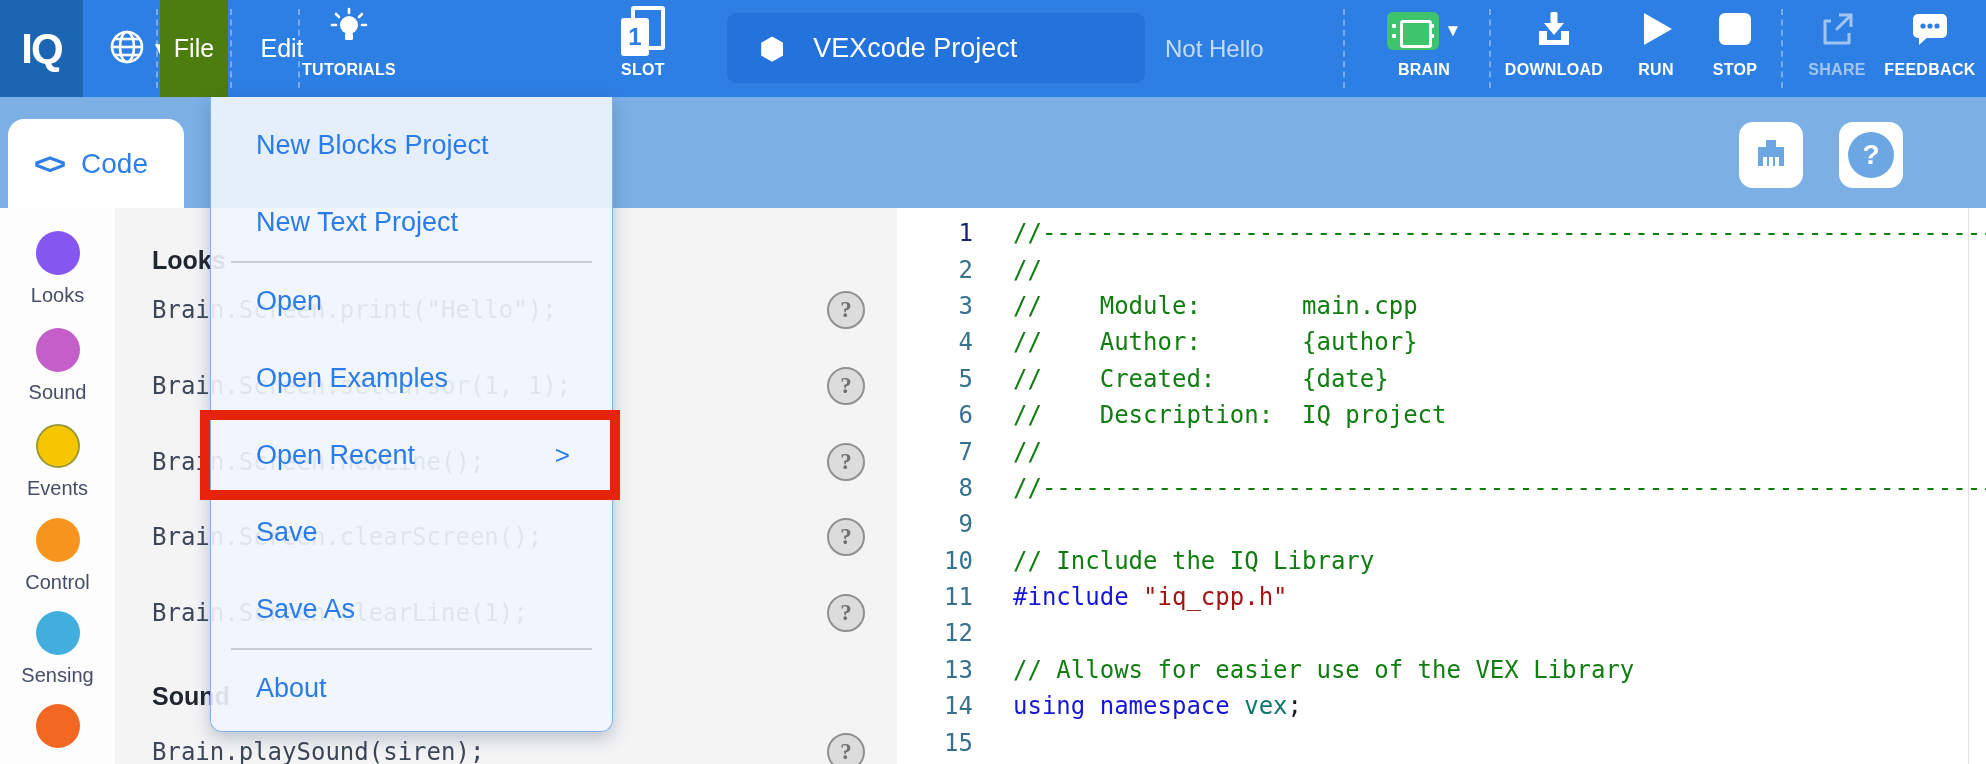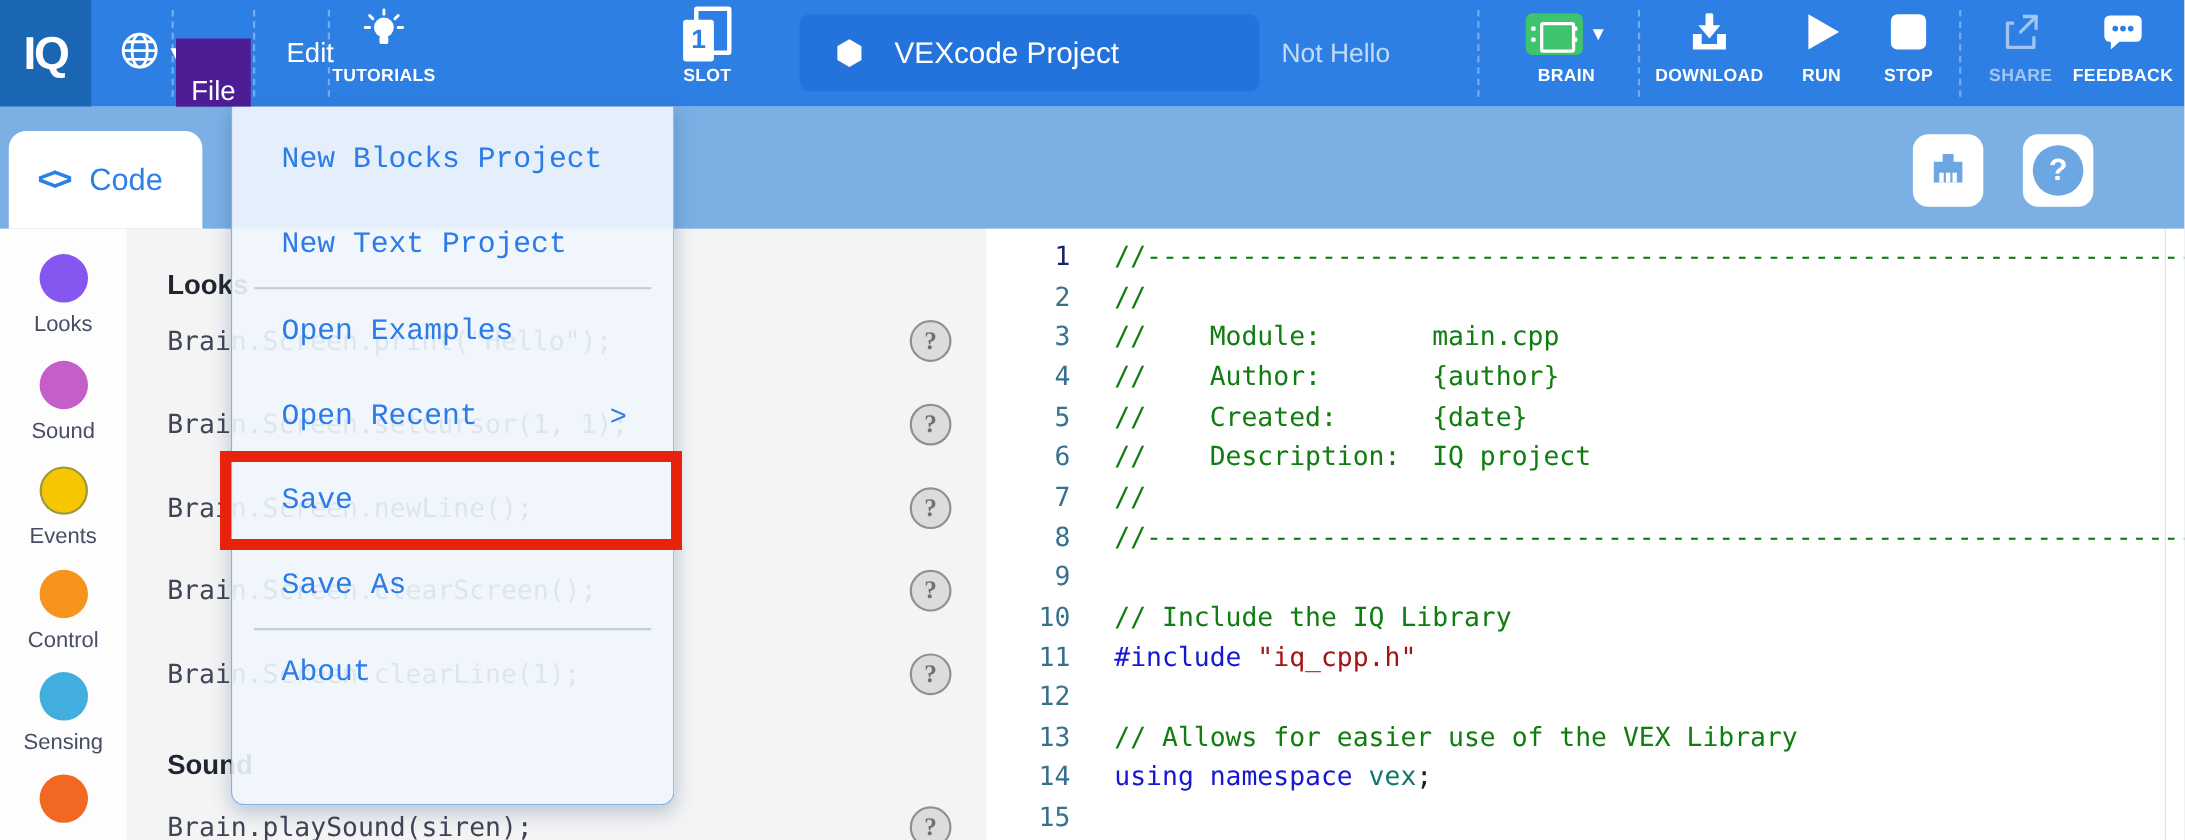--- a/index.html
+++ b/index.html
@@ -7,21 +7,21 @@
          font-family:"Liberation Sans",sans-serif;background:#fff;}
 
   
   .topbar{position:absolute;left:0;top:0;width:1986px;height:97px;background:#2e7fe4;}
   .logo-block{position:absolute;left:0;top:0;width:83px;height:97px;background:#1b66b3;
               display:flex;align-items:center;justify-content:center;}
   .logo-text{color:#fff;font-size:42px;font-weight:900;letter-spacing:-2px;}
   .bar-sep{position:absolute;top:9px;height:79px;width:0;border-left:2px dashed rgba(255,255,255,0.35);}
   .menu-btn{position:absolute;top:0;height:97px;display:flex;align-items:center;justify-content:center;
             color:#fff;font-size:25px;cursor:default;}
-  .menu-btn.active{background:#4c1d95;margin-top:35px;}
+  .menu-btn.active{background:#4d7c0f;}
   .bar-group{position:absolute;top:0;height:97px;display:flex;flex-direction:column;align-items:center;}
   .bar-icon-zone{height:62px;display:flex;align-items:center;justify-content:center;position:relative;width:100%;}
   .bar-label{color:#fff;font-size:16px;font-weight:bold;letter-spacing:.3px;line-height:16px;}
   .muted{opacity:.55;}
   .globe-caret,.brain-caret{color:#fff;font-size:17px;margin-left:6px;}
   .slot-pages{position:relative;width:44px;height:50px;}
   .slot-back{position:absolute;right:0;top:0;width:26px;height:36px;border:4px solid #fff;border-radius:3px;}
   .slot-front{position:absolute;left:0;bottom:0;width:28px;height:38px;background:#fff;border-radius:3px;
               display:flex;align-items:center;justify-content:center;color:#2e7fe4;font-size:24px;font-weight:bold;}
   .project-pill{position:absolute;left:727px;top:13px;width:418px;height:70px;background:#2472db;border-radius:9px;
@@ -72,21 +72,21 @@
   .tok-c{color:#0f7d0f;}
   .tok-k{color:#1616d6;}
   .tok-s{color:#a31515;}
   .tok-t{color:#0f766e;text-align:right;}
   .tok-p{color:#1c1c1c;}
 
   
   .dropdown{position:absolute;left:210px;top:97px;width:403px;height:635px;box-sizing:border-box;
             background:rgba(240,246,253,0.9);border:1px solid #7fb0e8;border-top:none;
             border-radius:0 0 12px 12px;box-shadow:0 6px 18px rgba(30,60,100,0.28);
-            padding-top:10px;z-index:10;font-family:Liberation Mono, monospace;}
+            padding-top:10px;z-index:10;}
   .menu-item{height:77px;display:flex;align-items:center;padding-left:45px;padding-right:24px;
              color:#2b7ce8;font-size:27px;}
   .menu-sub-arrow{margin-left:auto;margin-right:18px;font-size:26px;}
   .menu-divider{height:2px;background:#c6cdd6;margin:0 20px;}
   .red-box{position:absolute;left:200px;top:410px;width:420px;height:90px;box-sizing:border-box;
            border:10px solid #e8230c;z-index:11;}
 </style>
 </head>
 <body>
 
@@ -375,20 +375,23 @@
 
   <div class="dropdown" id="dropdown">
       <div class="menu-item">
         <span>New Blocks Project</span>
       </div>
       <div class="menu-item">
         <span>New Text Project</span>
       </div>
       <div class="menu-divider"></div>
       <div class="menu-item">
+        <span>Open</span>
+      </div>
+      <div class="menu-item">
         <span>Open Examples</span>
       </div>
       <div class="menu-item">
         <span>Open Recent</span>
         <span class="menu-sub-arrow">&gt;</span>
       </div>
       <div class="menu-item">
         <span>Save</span>
       </div>
       <div class="menu-item">

